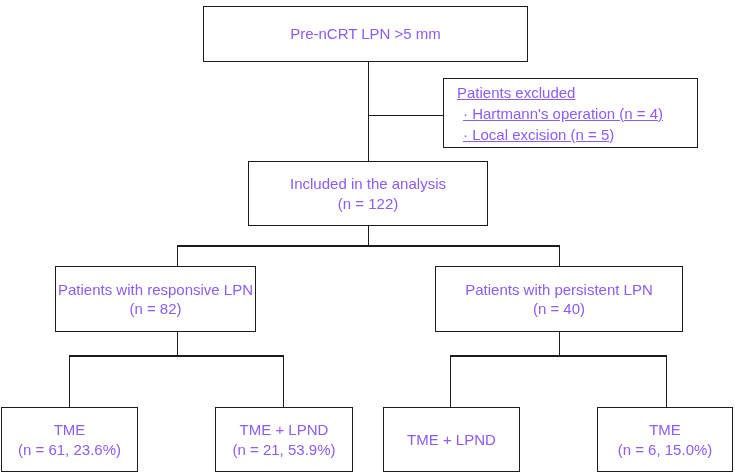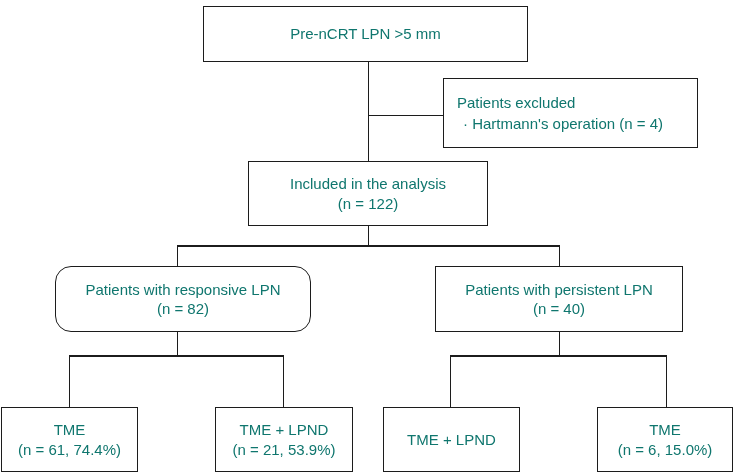--- a/index.html
+++ b/index.html
@@ -6,21 +6,21 @@
     margin: 0;
     padding: 0;
     background: #ffffff;
   }
   .canvas {
     position: relative;
     width: 735px;
     height: 475px;
     background: #ffffff;
     font-family: "Liberation Sans", sans-serif;
-    color: #0f766e;
+    color: #8b5cf6;
     overflow: hidden;
   }
   .connectors {
     position: absolute;
     left: 0;
     top: 0;
     width: 735px;
     height: 475px;
   }
   .box {
@@ -36,29 +36,30 @@
     font-size: 15px;
     line-height: 19.5px;
     white-space: nowrap;
   }
   .box.align-left {
     align-items: flex-start;
     text-align: center;
     padding-left: 13px;
     padding-right: 5px;
     line-height: 21px;
+    text-decoration: underline;
   }
   .bullet-line {
     padding-left: 6px;
   }
   
   .b-pre        { left: 203px; top: 6px;   width: 325px; height: 56px; }
   .b-excluded   { left: 443px; top: 78px;  width: 255px; height: 70px; }
   .b-included   { left: 248px; top: 161px; width: 240px; height: 65px; }
-  .b-responsive { left: 55px;  top: 266px; width: 256px; height: 66px; border-radius: 16px; }
+  .b-responsive { left: 55px;  top: 266px; width: 201px; height: 66px; }
   .b-persistent { left: 435px; top: 266px; width: 248px; height: 66px; }
   .b-tme-r      { left: 1px;   top: 407px; width: 137px; height: 65px; }
   .b-tmelpnd-r  { left: 215px; top: 407px; width: 138px; height: 65px; }
   .b-tmelpnd-p  { left: 383px; top: 407px; width: 137px; height: 65px; }
   .b-tme-p      { left: 597px; top: 407px; width: 136px; height: 65px; }
 </style>
 </head>
 <body>
 
 <div class="canvas">
@@ -85,40 +86,41 @@
     <line x1="666.5" y1="355" x2="666.5" y2="408"></line>
   </svg>
 
   <div class="box b-pre">
     <div>Pre-nCRT LPN &gt;5 mm</div>
   </div>
 
   <div class="box align-left b-excluded">
     <div>Patients excluded</div>
     <div class="bullet-line">· Hartmann's operation (n = 4)</div>
+    <div class="bullet-line">· Local excision (n = 5)</div>
   </div>
 
   <div class="box b-included">
     <div>Included in the analysis</div>
     <div>(n = 122)</div>
   </div>
 
   <div class="box b-responsive">
     <div>Patients with responsive LPN</div>
     <div>(n = 82)</div>
   </div>
 
   <div class="box b-persistent">
     <div>Patients with persistent LPN</div>
     <div>(n = 40)</div>
   </div>
 
   <div class="box b-tme-r">
     <div>TME</div>
-    <div>(n = 61, 74.4%)</div>
+    <div>(n = 61, 23.6%)</div>
   </div>
 
   <div class="box b-tmelpnd-r">
     <div>TME + LPND</div>
     <div>(n = 21, 53.9%)</div>
   </div>
 
   <div class="box b-tmelpnd-p">
     <div>TME + LPND</div>
   </div>

